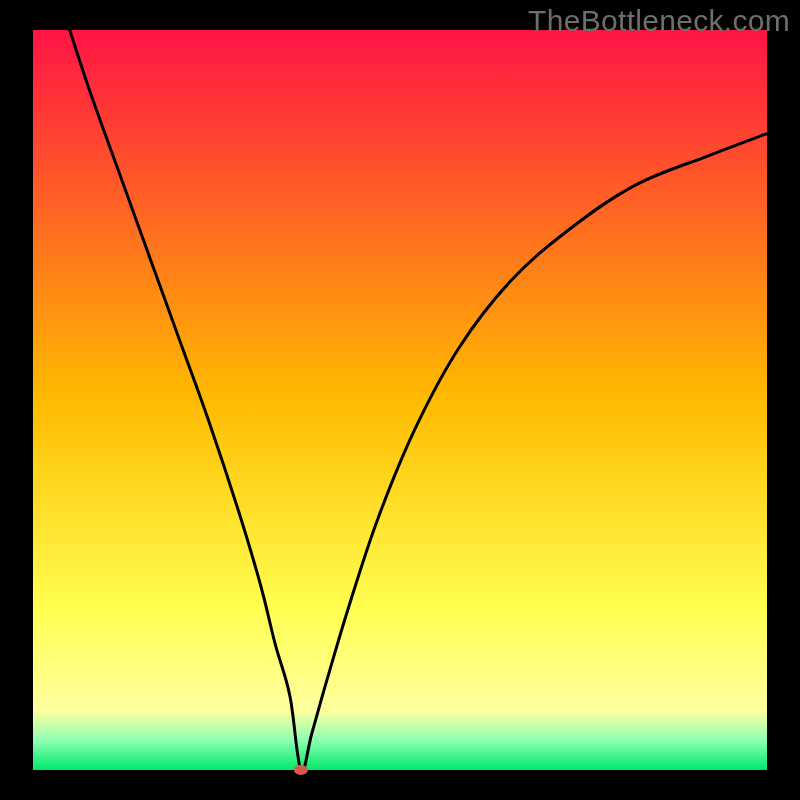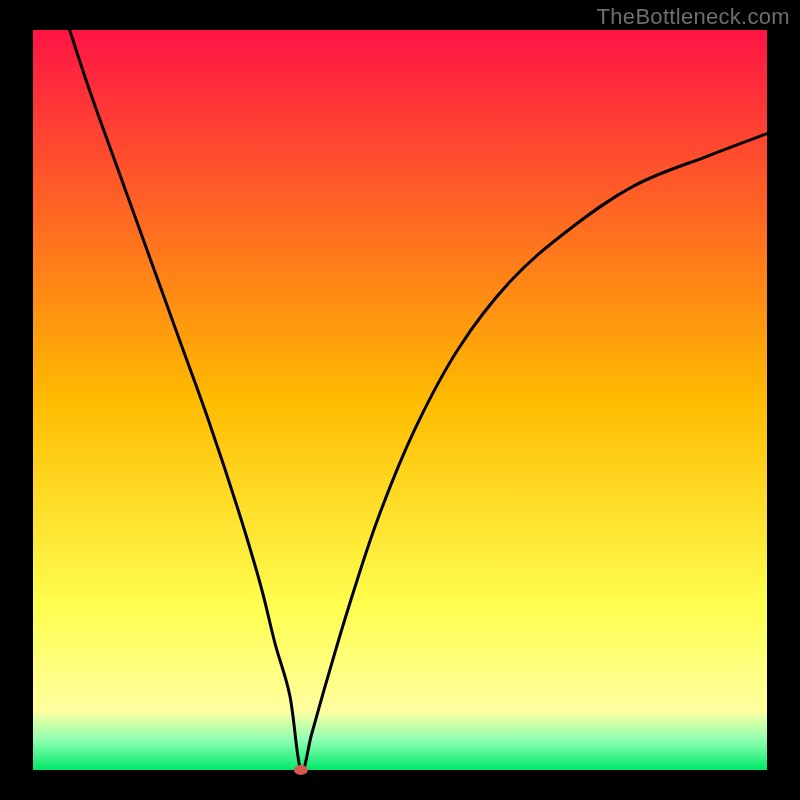--- a/index.html
+++ b/index.html
@@ -17,21 +17,21 @@
     height: 800px;
   }
   svg {
     display: block;
   }
   .watermark {
     position: absolute;
     top: 4px;
     right: 10px;
     color: #6e6e6e;
-    font-size: 22px;
+    font-size: 30px;
     font-weight: 500;
     letter-spacing: 0.3px;
   }
 </style>
 </head>
 <body>
 
 <div class="canvas-wrap">
   <div class="watermark">TheBottleneck.com</div>
   <svg width="800" height="800" viewBox="0 0 800 800">

